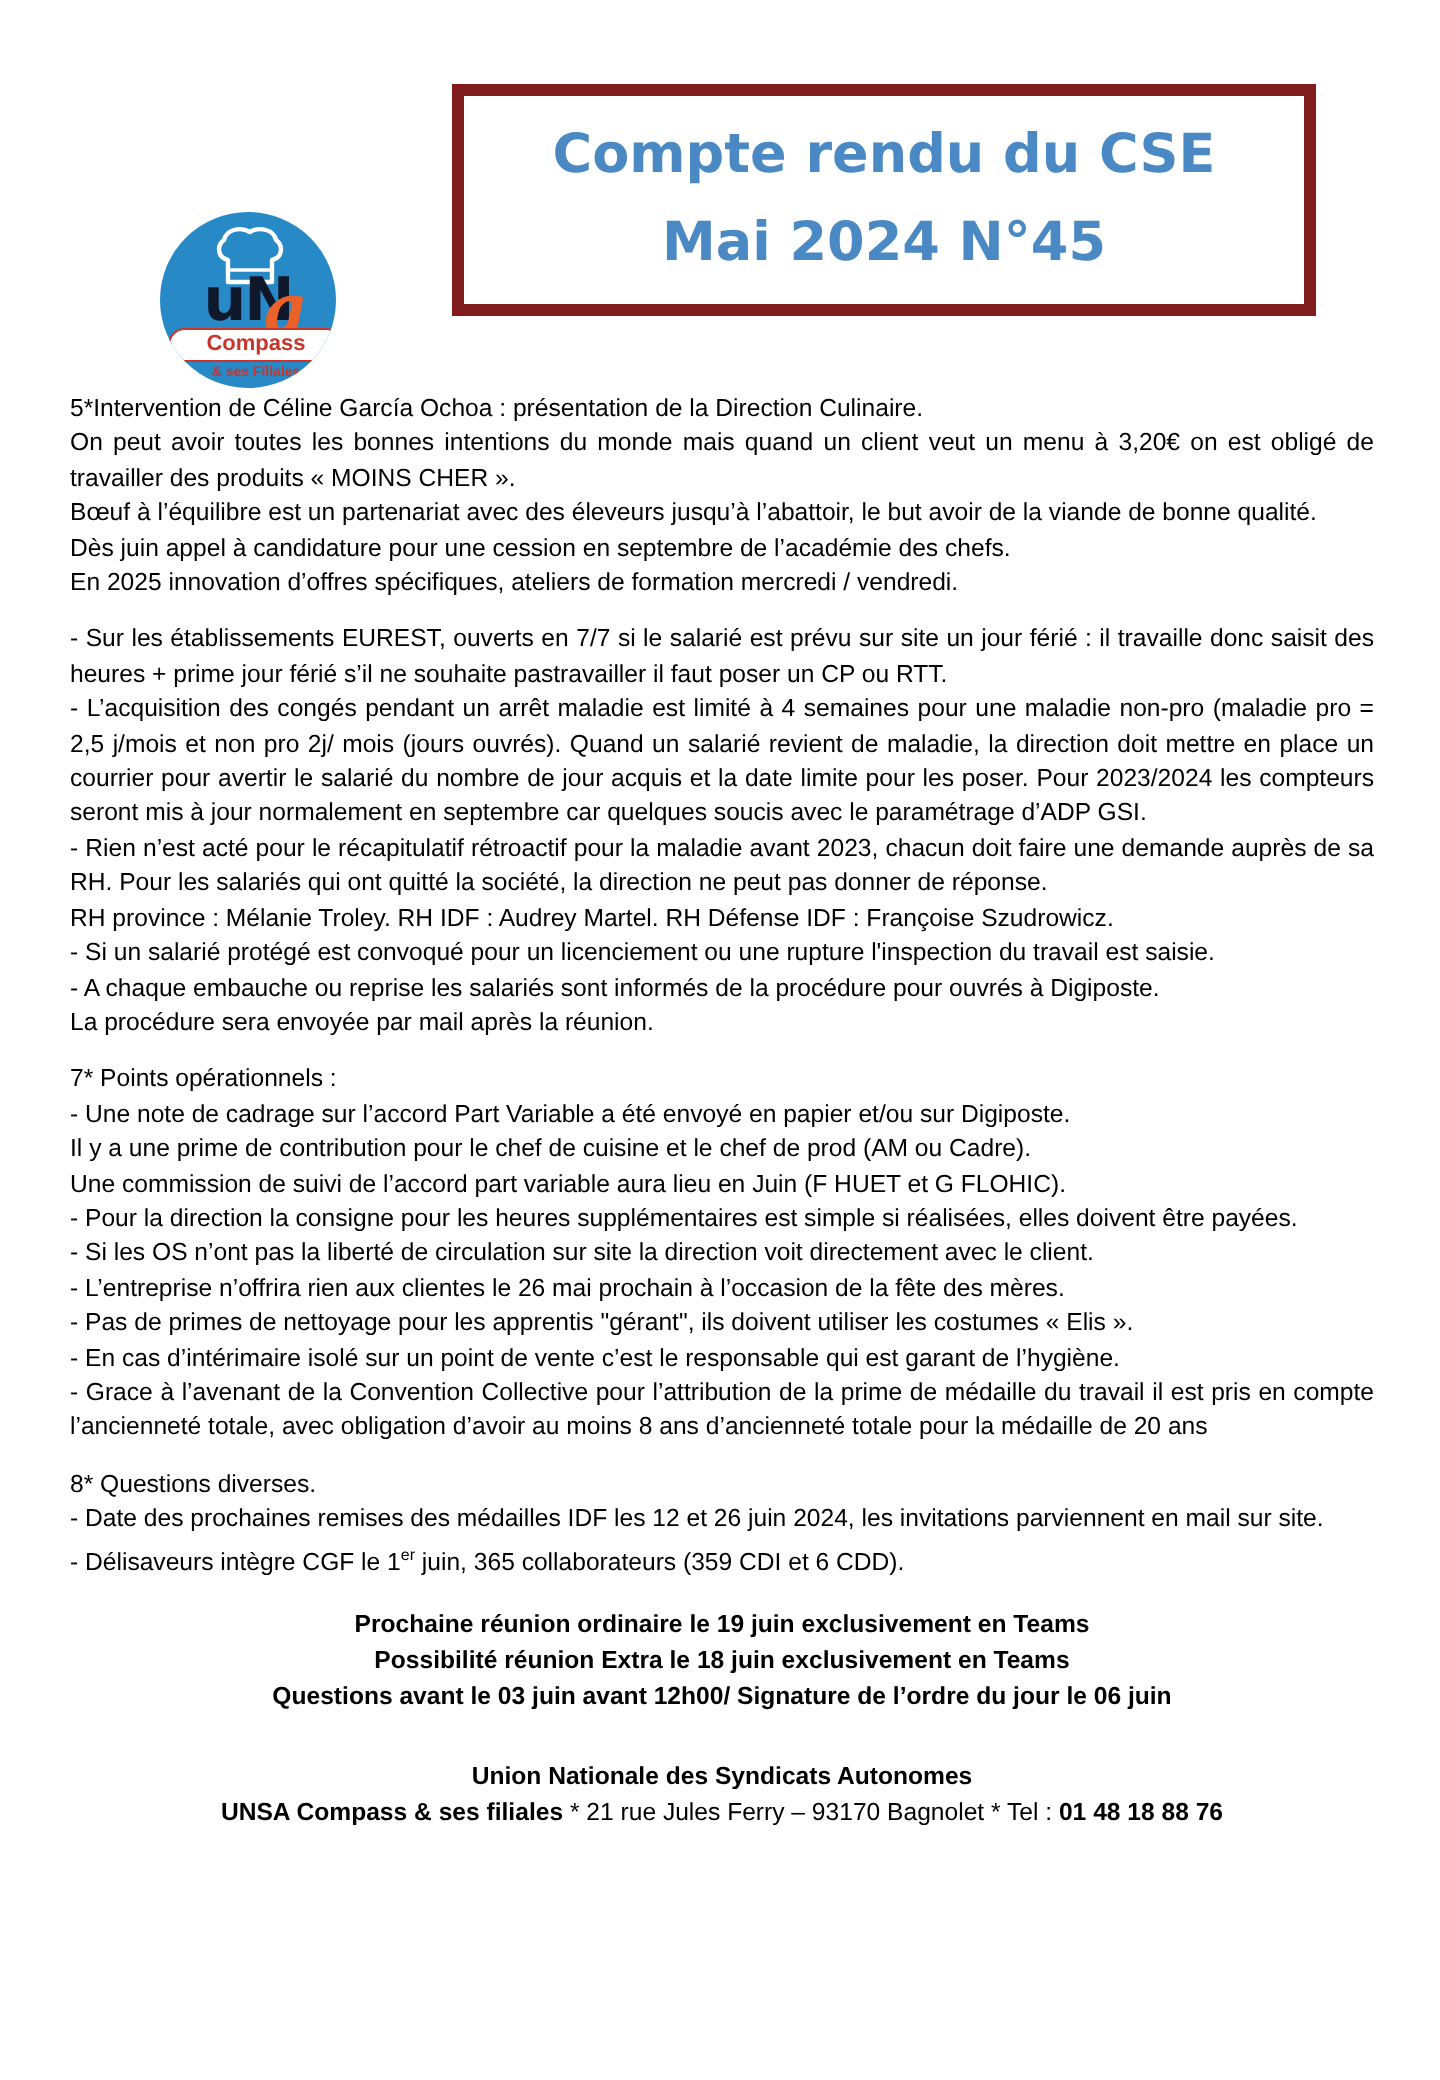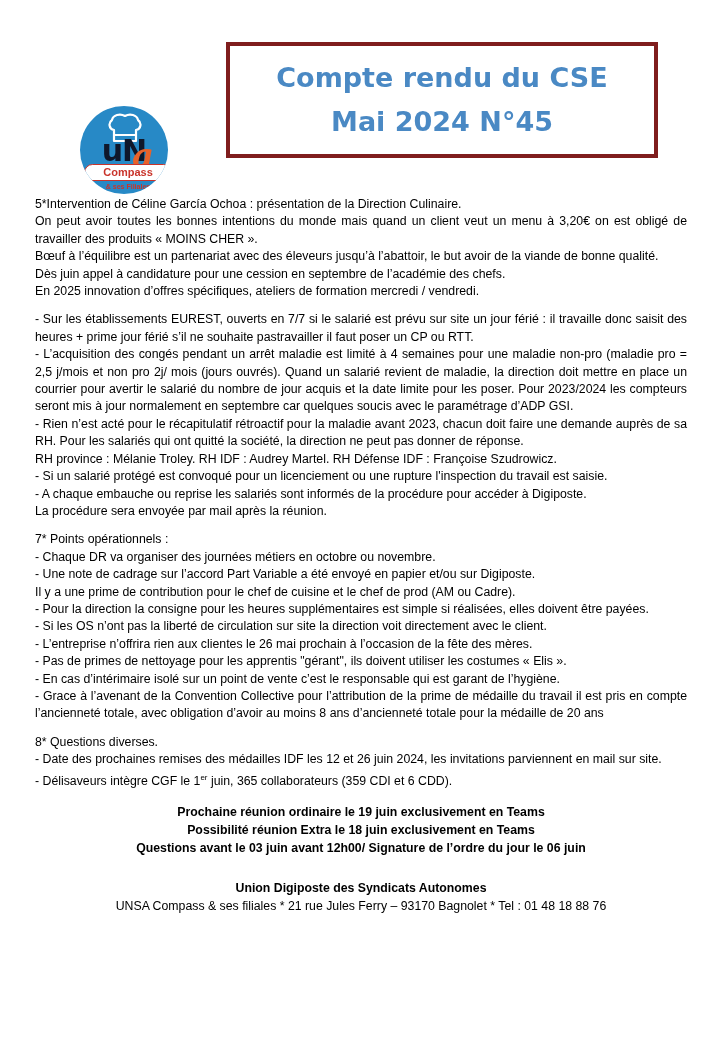--- a/index.html
+++ b/index.html
@@ -106,21 +106,21 @@
     line-height: 9px;
     color: #C9342B;
   }
 
   .title-box {
     position: absolute;
     left: 226px;
     top: 42px;
     width: 432px;
     height: 116px;
-    border: 4px solid #7f1d1d;
+    border: 6px solid #7f1d1d;
     box-sizing: border-box;
     background: #ffffff;
     display: flex;
     flex-direction: column;
     align-items: center;
     justify-content: center;
   }
   .title-line {
     font-family: "DejaVu Sans", sans-serif;
     font-weight: bold;
@@ -168,21 +168,21 @@
     margin-top: 22px;
     text-align: center;
   }
   .footer p {
     text-align: center;
     font-size: 12.3px;
     line-height: 18px;
   }
   .footer .f1 { font-weight: bold; }
   .footer .f2 { font-weight: normal; }
-  .footer .b { font-weight: normal; }
+  .footer .b { font-weight: bold; }
   .mail-link {
     color: #1F5FAD;
     text-decoration: underline;
     font-weight: normal;
   }
   sup { font-size: 0.65em; vertical-align: super; }
 </style>
 </head>
 <body>
 
@@ -219,47 +219,47 @@
     <p class="nojust">Dès juin appel à candidature pour une cession en septembre de l’académie des chefs.</p>
     <p class="nojust">En 2025 innovation d’offres spécifiques, ateliers de formation mercredi / vendredi.</p>
 
     <div class="gap"></div>
 
     <p>- Sur les établissements EUREST, ouverts en 7/7 si le salarié est prévu sur site un jour férié : il travaille donc saisit des heures + prime jour férié s’il ne souhaite pastravailler il faut poser un CP ou RTT.</p>
     <p>- L’acquisition des congés pendant un arrêt maladie est limité à 4 semaines pour une maladie non-pro (maladie pro = 2,5 j/mois et non pro 2j/ mois (jours ouvrés). Quand un salarié revient de maladie, la direction doit mettre en place un courrier pour avertir le salarié du nombre de jour acquis et la date limite pour les poser. Pour 2023/2024 les compteurs seront mis à jour normalement en septembre car quelques soucis avec le paramétrage d’ADP GSI.</p>
     <p>- Rien n’est acté pour le récapitulatif rétroactif pour la maladie avant 2023, chacun doit faire une demande auprès de sa RH. Pour les salariés qui ont quitté la société, la direction ne peut pas donner de réponse.</p>
     <p class="nojust">RH province : Mélanie Troley. RH IDF : Audrey Martel. RH Défense IDF : Françoise Szudrowicz.</p>
     <p class="nojust">- Si un salarié protégé est convoqué pour un licenciement ou une rupture l'inspection du travail est saisie.</p>
-    <p class="nojust">- A chaque embauche ou reprise les salariés sont informés de la procédure pour accéder à Digiposte.</p>
+    <p class="nojust">- A chaque embauche ou reprise les salariés sont informés de la procédure pour ouvrés à Digiposte.</p>
     <p class="nojust">La procédure sera envoyée par mail après la réunion.</p>
 
     <div class="gap"></div>
 
     <p class="sec-head nojust">7* Points opérationnels :</p>
-    <p class="nojust">- Chaque DR va organiser des journées métiers en octobre ou novembre.</p>
     <p class="nojust">- Une note de cadrage sur l’accord Part Variable a été envoyé en papier et/ou sur Digiposte.</p>
     <p class="nojust">Il y a une prime de contribution pour le chef de cuisine et le chef de prod (AM ou Cadre).</p>
+    <p class="nojust">Une commission de suivi de l’accord part variable aura lieu en Juin (F HUET et G FLOHIC).</p>
     <p class="nojust">- Pour la direction la consigne pour les heures supplémentaires est simple si réalisées, elles doivent être payées.</p>
     <p class="nojust">- Si les OS n’ont pas la liberté de circulation sur site la direction voit directement avec le client.</p>
     <p class="nojust">- L’entreprise n’offrira rien aux clientes le 26 mai prochain à l’occasion de la fête des mères.</p>
     <p class="nojust">- Pas de primes de nettoyage pour les apprentis "gérant", ils doivent utiliser les costumes « Elis ».</p>
     <p class="nojust">- En cas d’intérimaire isolé sur un point de vente c’est le responsable qui est garant de l’hygiène.</p>
     <p>- Grace à l’avenant de la Convention Collective pour l’attribution de la prime de médaille du travail il est pris en compte l’ancienneté totale, avec obligation d’avoir au moins 8 ans d’ancienneté totale pour la médaille de 20 ans</p>
 
     <div class="gap"></div>
 
     <p class="sec-head nojust">8* Questions diverses.</p>
     <p class="nojust">- Date des prochaines remises des médailles IDF les 12 et 26 juin 2024, les invitations parviennent en mail sur site.</p>
     <p class="nojust"><span>- Délisaveurs intègre CGF le 1</span><sup>er</sup><span> juin, 365 collaborateurs (359 CDI et 6 CDD).</span></p>
 
     <div class="center-block">
       <p>Prochaine réunion ordinaire le 19 juin exclusivement en Teams</p>
       <p>Possibilité réunion Extra le 18 juin exclusivement en Teams</p>
       <p>Questions avant le 03 juin avant 12h00/ Signature de l’ordre du jour le 06 juin</p>
     </div>
 
     <div class="footer">
-      <p class="f1">Union Digiposte des Syndicats Autonomes</p>
+      <p class="f1">Union Nationale des Syndicats Autonomes</p>
       <p class="f2"><span class="b">UNSA Compass &amp; ses filiales</span><span> * 21 rue Jules Ferry – 93170 Bagnolet * Tel : </span><span class="b">01 48 18 88 76</span></p>
     </div>
 
   </div>
 </div>
 
 </body></html>

